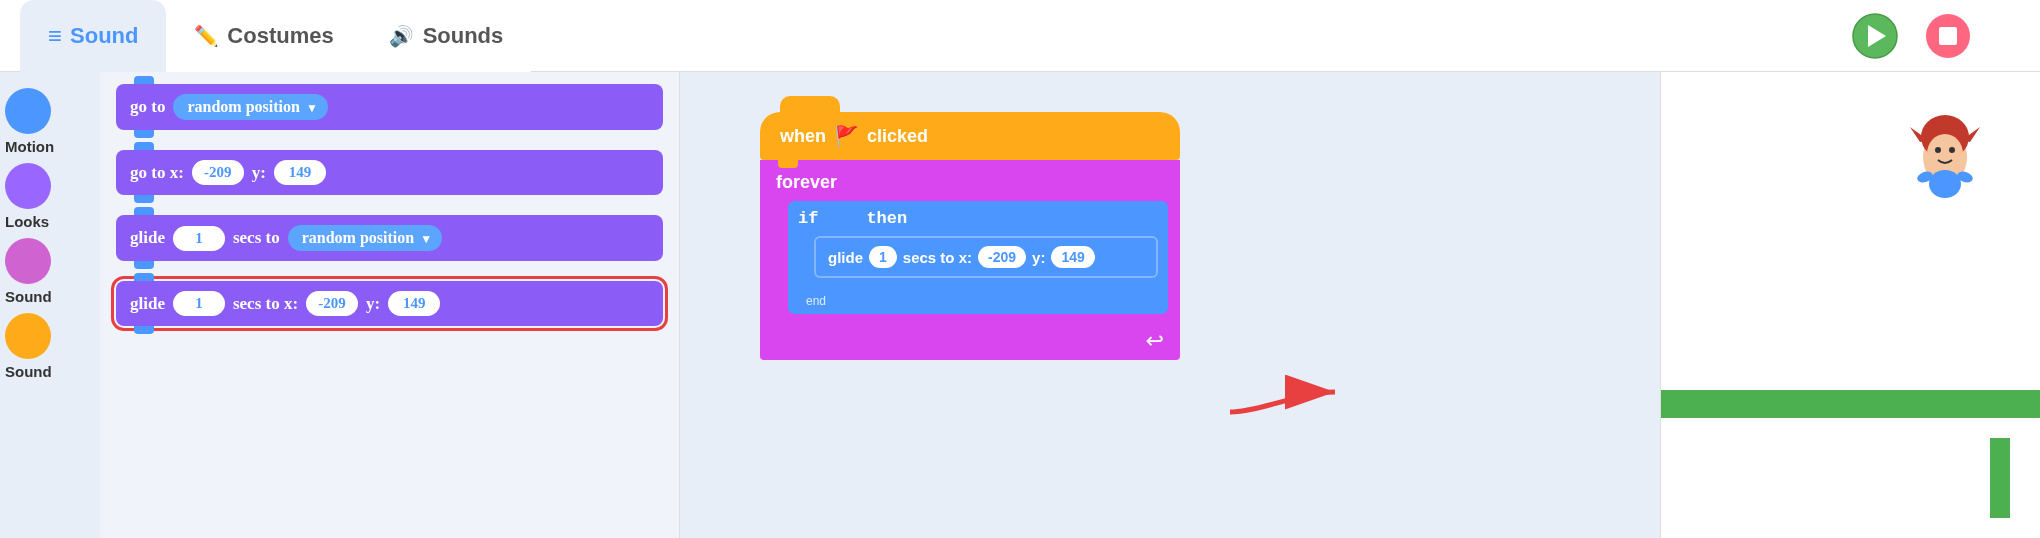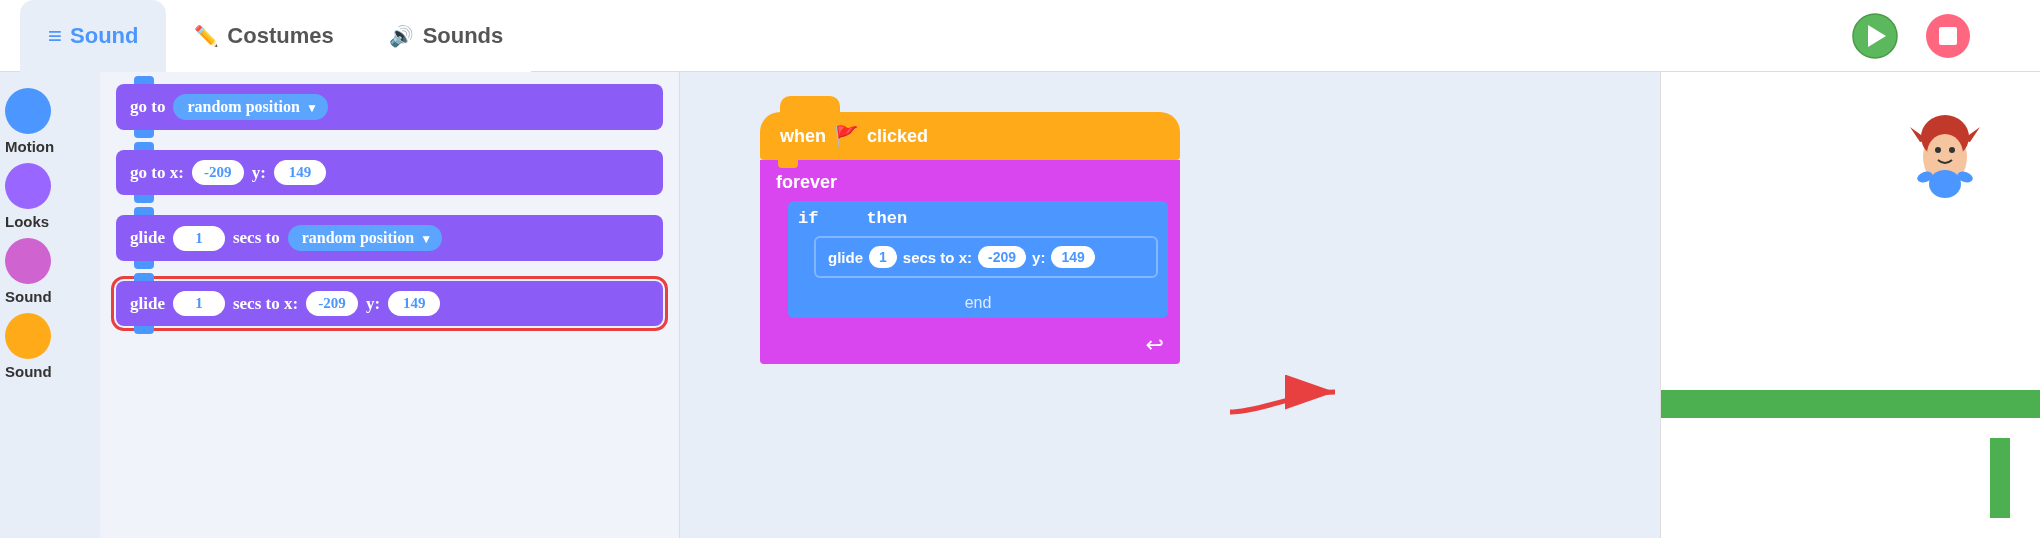--- a/index.html
+++ b/index.html
@@ -411,21 +411,21 @@
           <div style="margin:0 0 8px 16px; display:flex; align-items:center; gap:6px; background:#4c97ff; border-radius:6px; padding:8px 12px; border: 2px solid rgba(255,255,255,0.3);">
             <span style="color:white; font-size:15px; font-weight:600;">glide</span>
             <div style="background:white; color:#4c97ff; border-radius:16px; padding:3px 10px; font-size:14px; font-weight:700;">1</div>
             <span style="color:white; font-size:15px; font-weight:600;">secs to x:</span>
             <div style="background:white; color:#4c97ff; border-radius:16px; padding:3px 10px; font-size:14px; font-weight:700;">-209</div>
             <span style="color:white; font-size:15px; font-weight:600;">y:</span>
             <div style="background:white; color:#4c97ff; border-radius:16px; padding:3px 10px; font-size:14px; font-weight:700;">149</div>
           </div>
 
           <div style="height:6px;"></div>
-          <div style="color:rgba(255,255,255,0.8); font-size:16px; padding:2px 8px;text-align:center;">end</div>
+          <div style="color:rgba(255,255,255,0.8); font-size:12px; padding:2px 8px;">end</div>
         </div>
 
         <div style="display:flex; justify-content:flex-end; padding:6px 16px;">
           <span style="color:white; font-size:22px;">↩</span>
         </div>
       </div>
 
     </div>
   </div>
 

